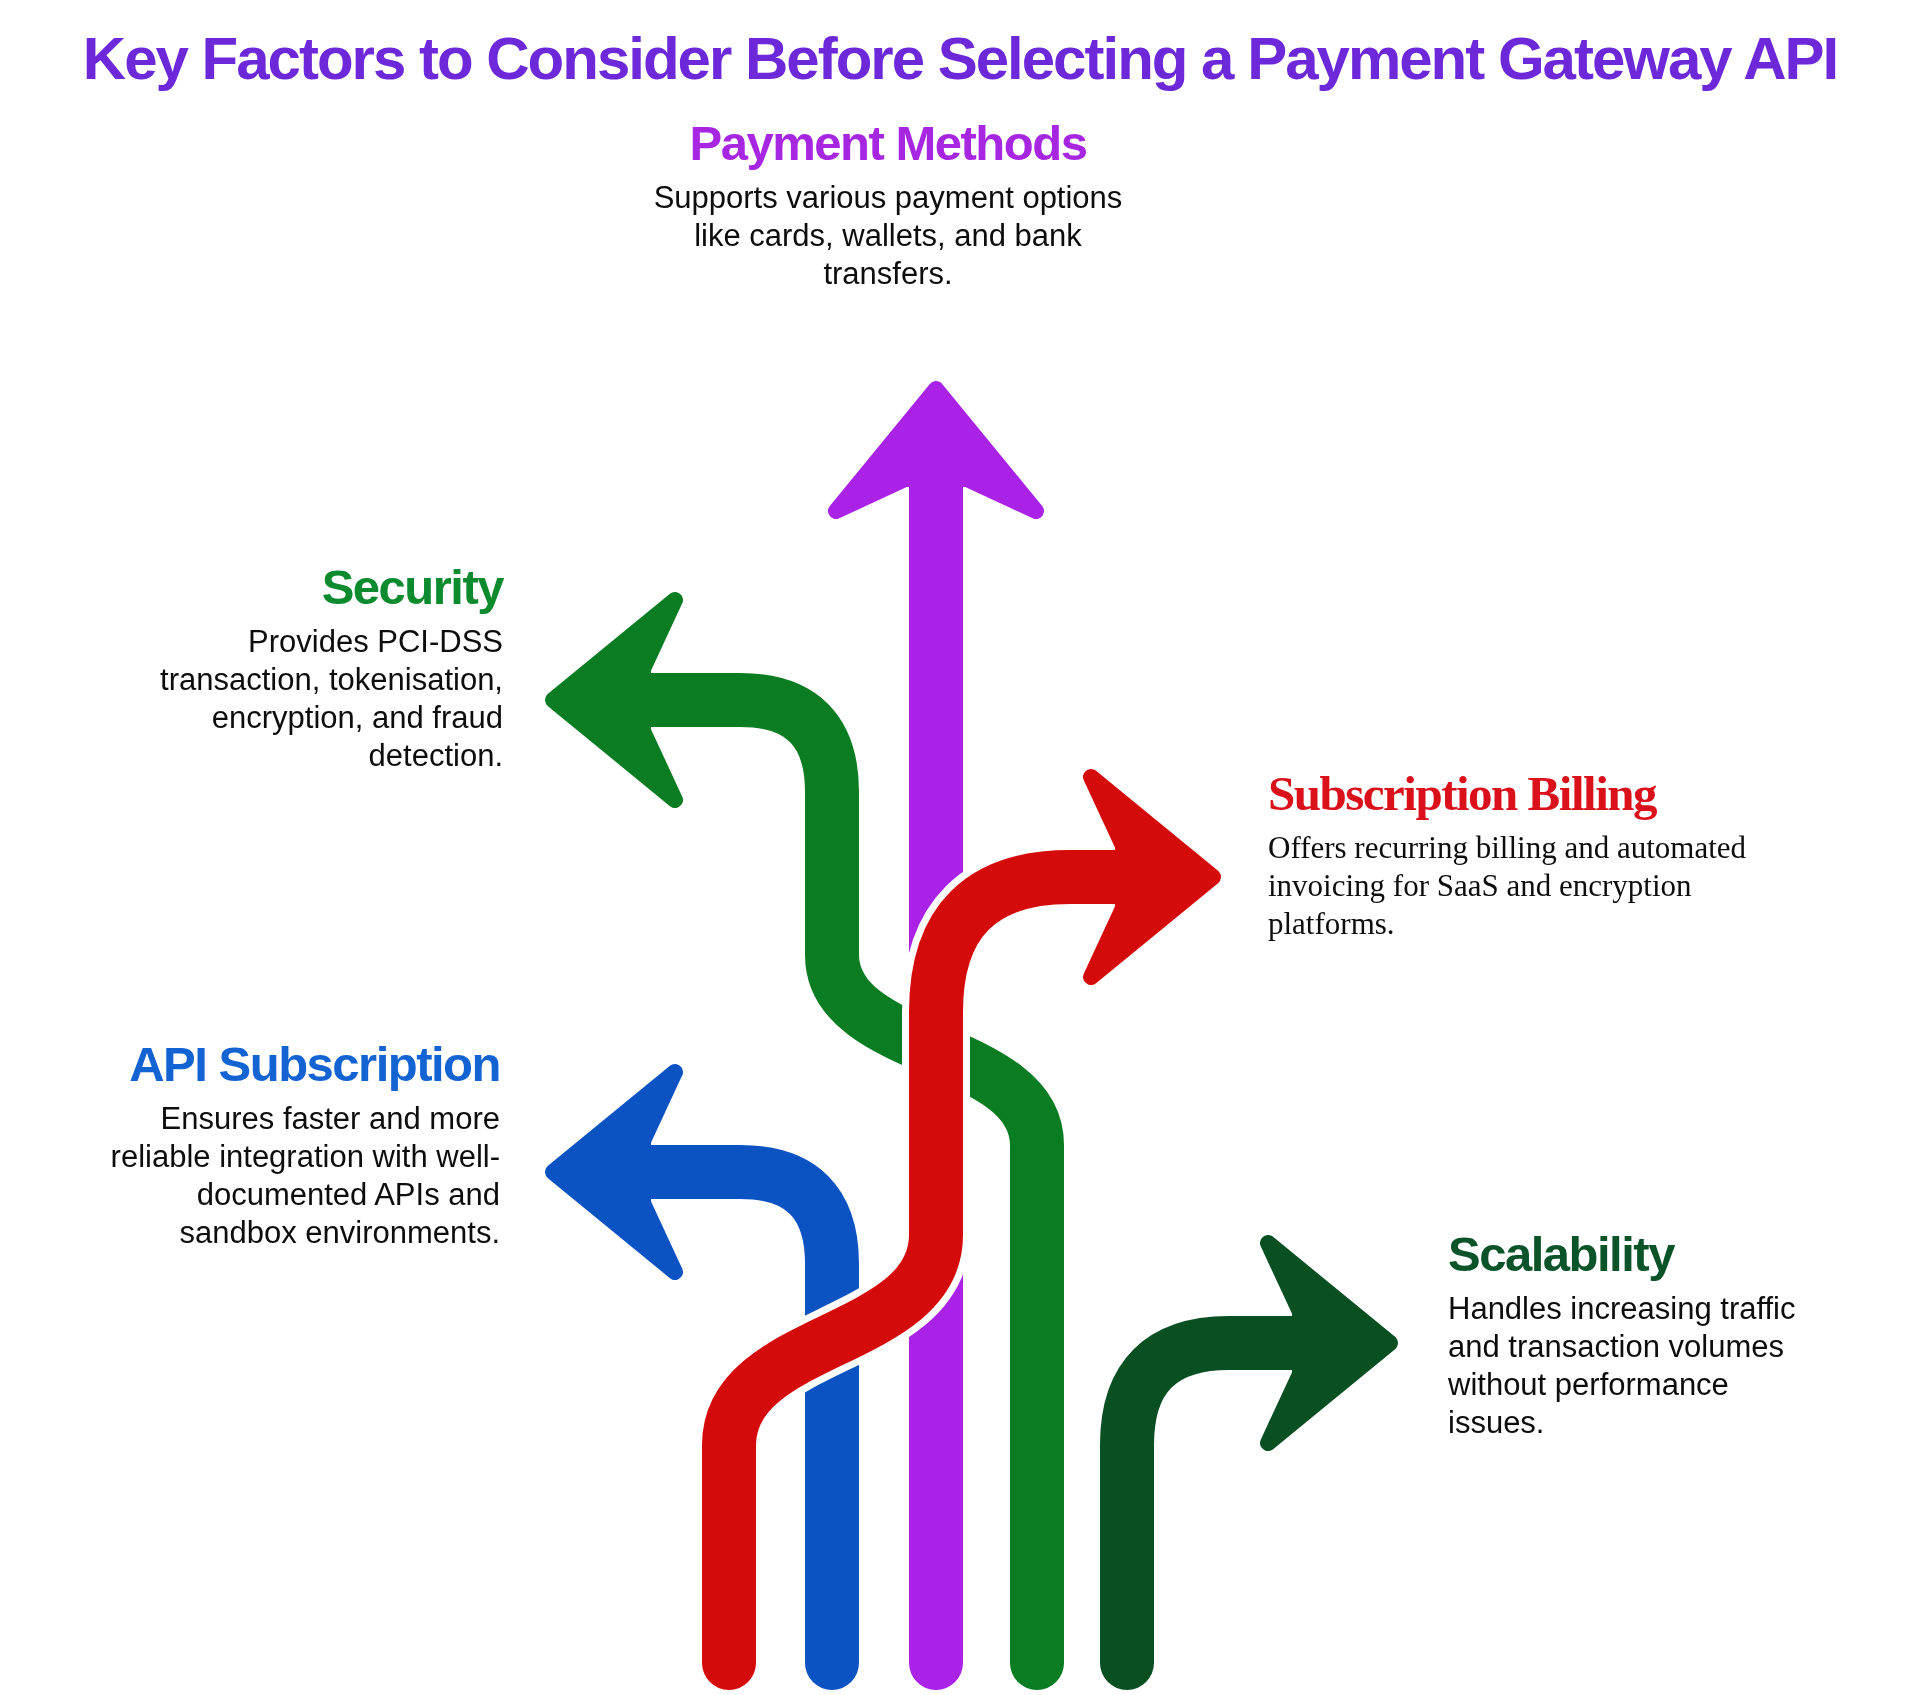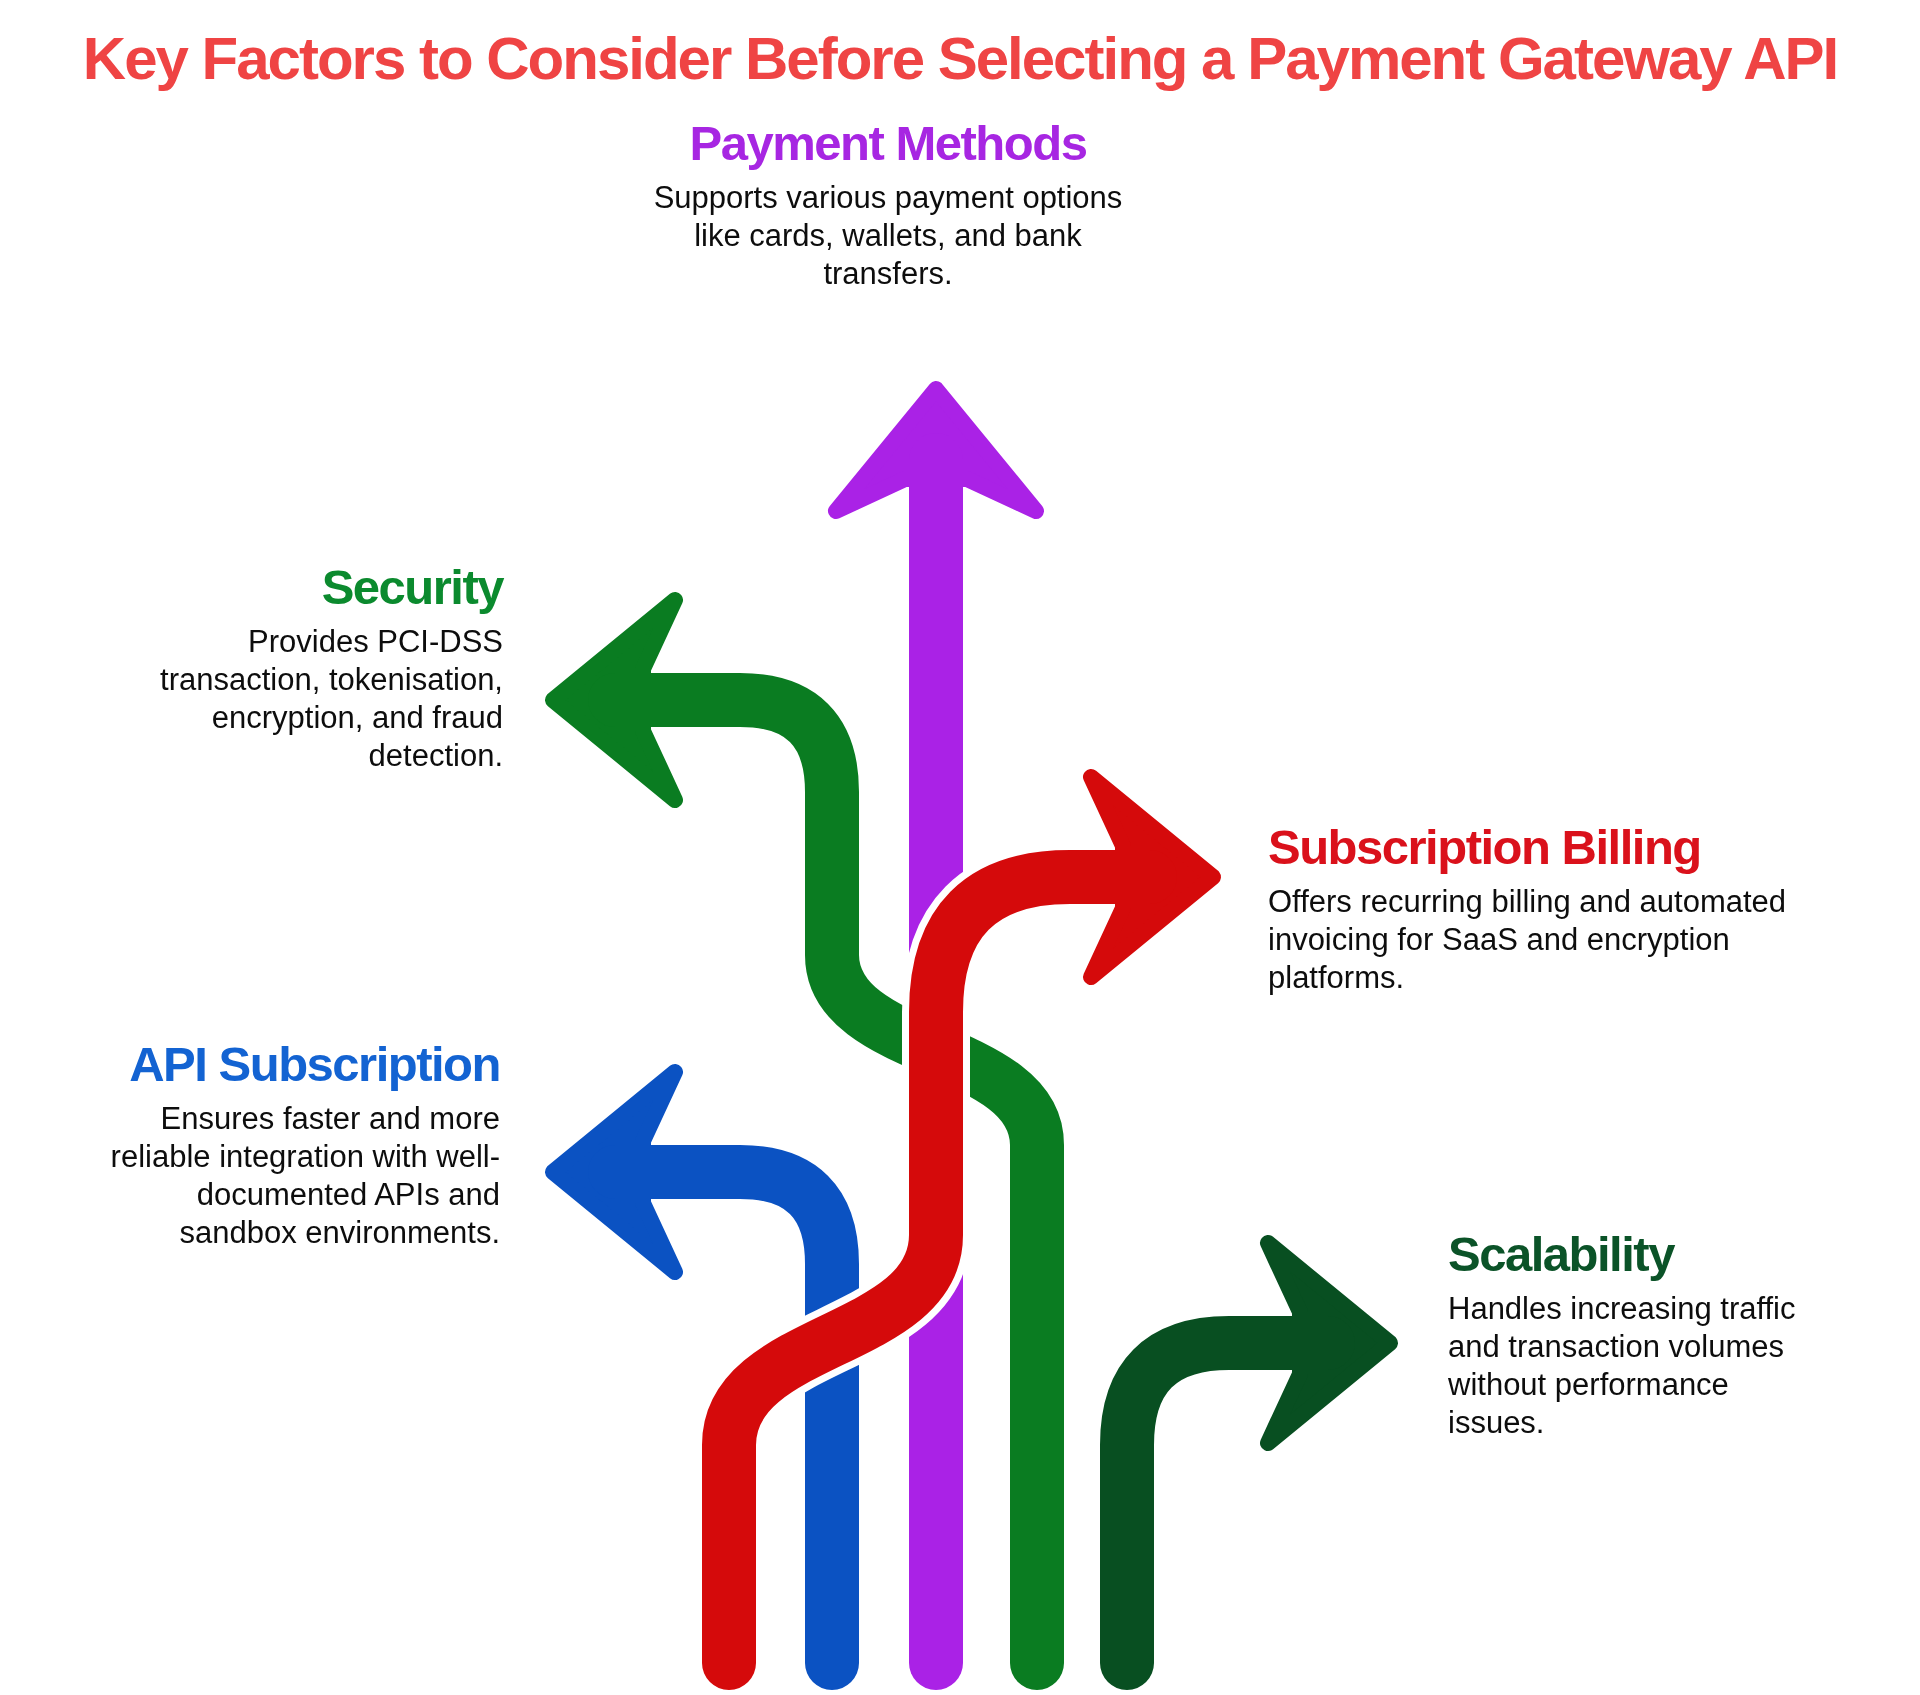--- a/index.html
+++ b/index.html
@@ -7,40 +7,40 @@
     position:relative;
     width:1920px;height:1695px;
     background:#ffffff;
     font-family:"Liberation Sans", sans-serif;
     overflow:hidden;
   }
   .main-title{
     position:absolute;top:24px;left:0;width:1920px;
     text-align:center;
     font-size:60px;font-weight:bold;letter-spacing:-2px;
-    color:#ef4444;margin:0;
+    color:#6d28d9;margin:0;
   }
   .arrows-svg{position:absolute;top:0;left:0;}
   .factor{position:absolute;margin:0;}
   .factor h2{
     margin:0 0 10px 0;
     font-size:49px;font-weight:bold;letter-spacing:-1.5px;
     line-height:1.05;
   }
   .factor p{
     margin:0;
     font-size:31px;line-height:38px;color:#0d0d0d;
     white-space:pre-line;
   }
   .align-center{text-align:center;}
   .align-right{text-align:right;}
   .align-left{text-align:left;}
   .f-payment{top:118px;left:608px;width:560px;}
   .f-security{top:562px;right:1417px;width:480px;}
-  .f-subscription{top:822px;left:1268px;width:545px;}
+  .f-subscription{top:768px;left:1268px;width:545px;font-family:Liberation Serif, serif;}
   .f-api{top:1039px;right:1420px;width:490px;}
   .f-scalability{top:1229px;left:1448px;width:430px;}
 </style>
 </head>
 <body>
 
 <div class="canvas">
 
   <h1 class="main-title">Key Factors to Consider Before Selecting a Payment Gateway API</h1>
 

